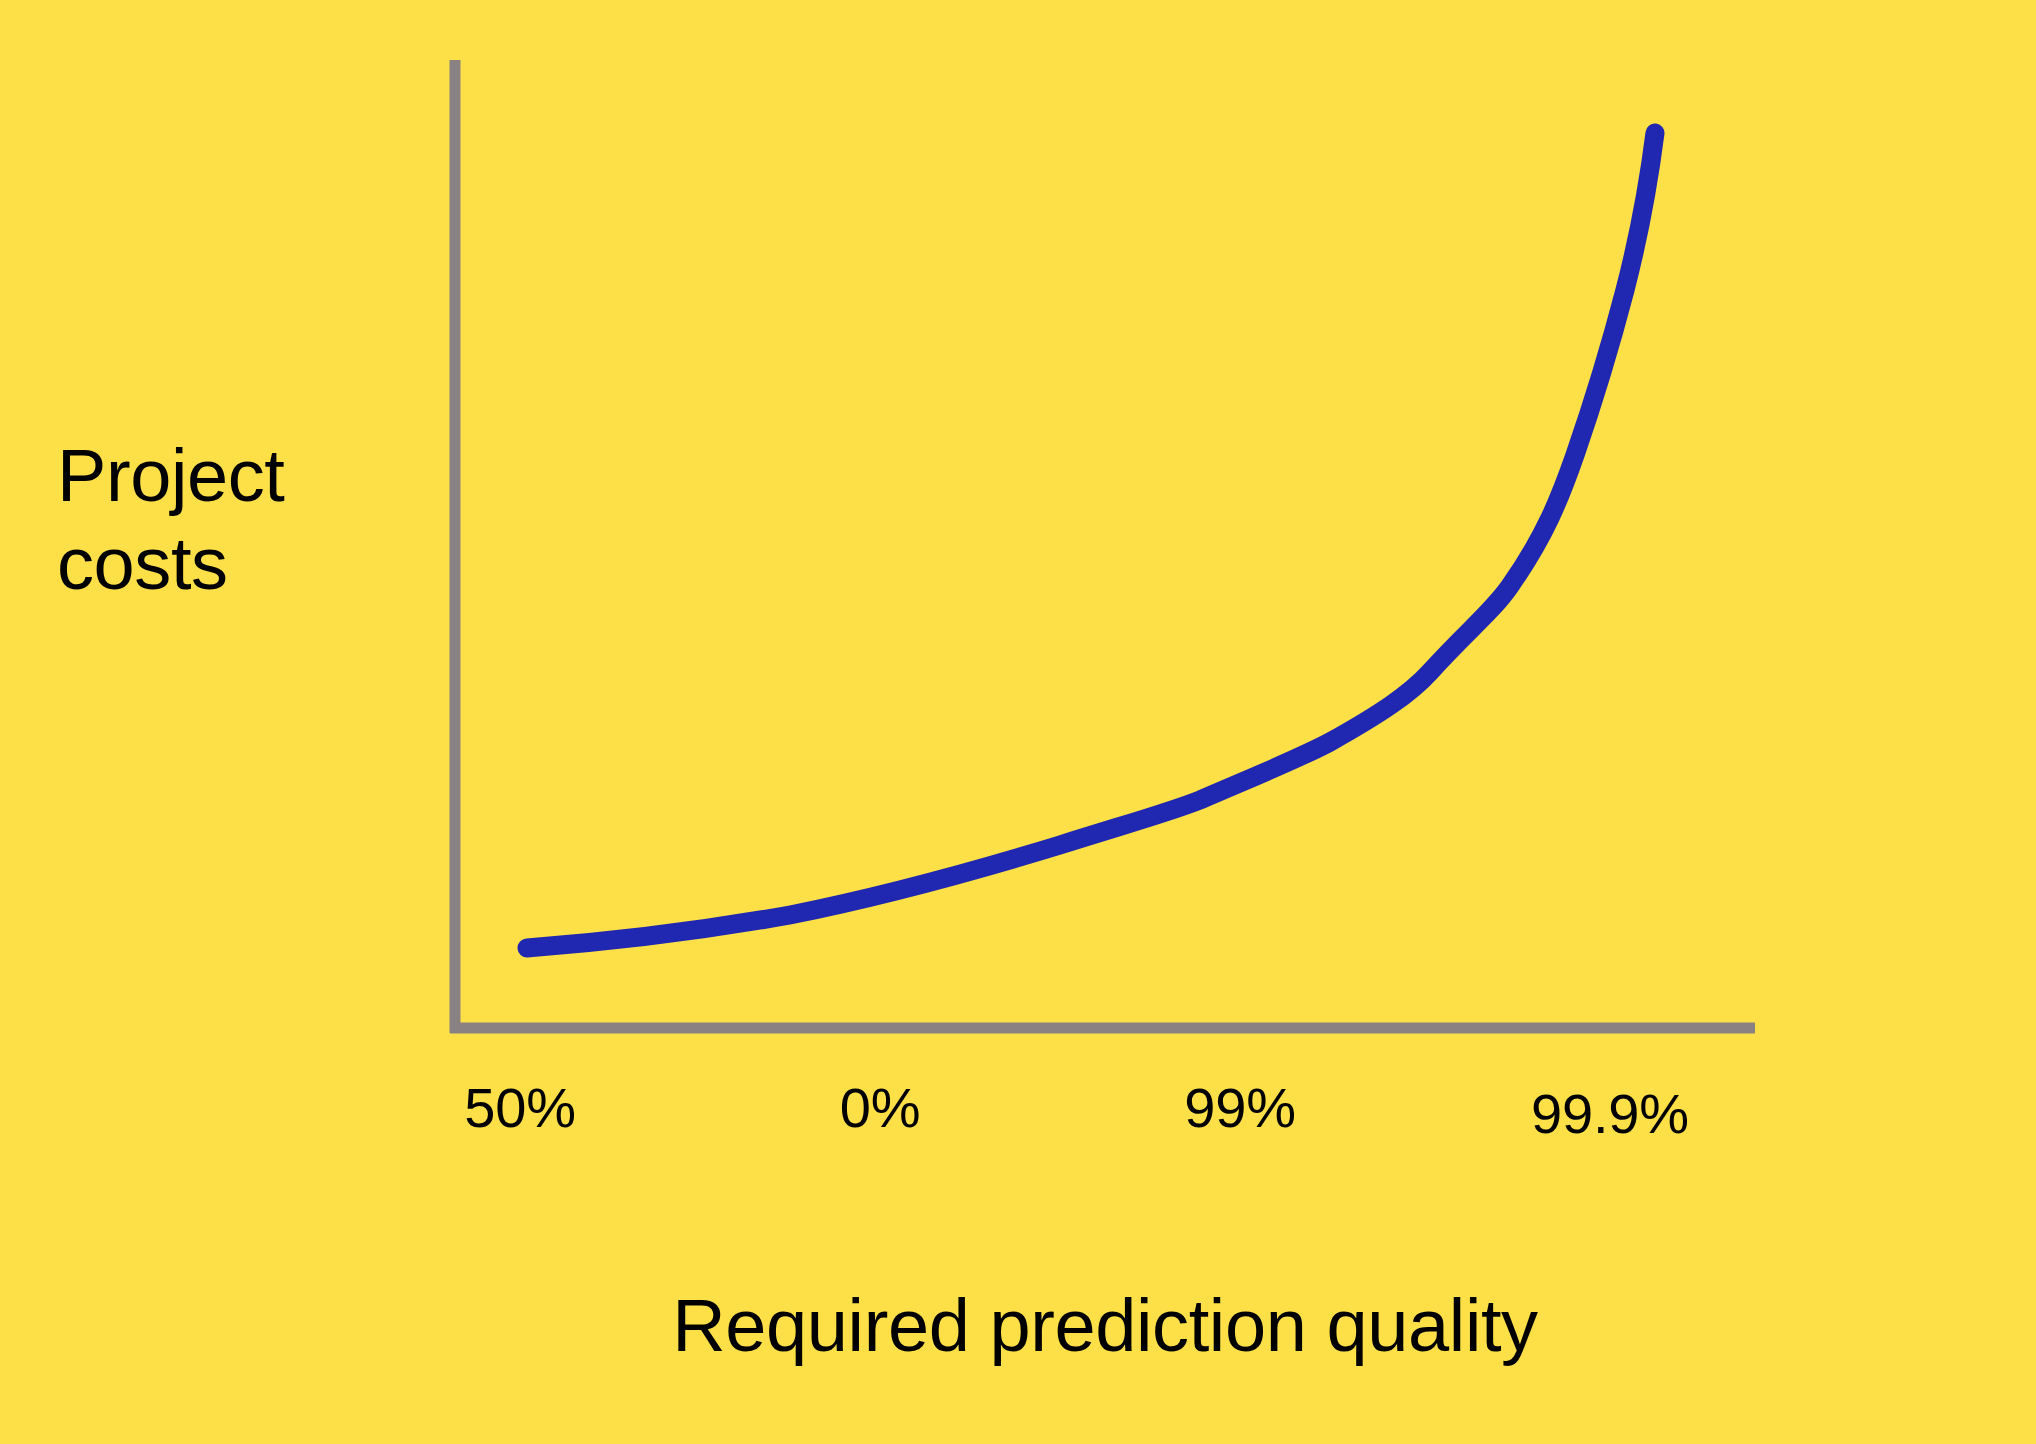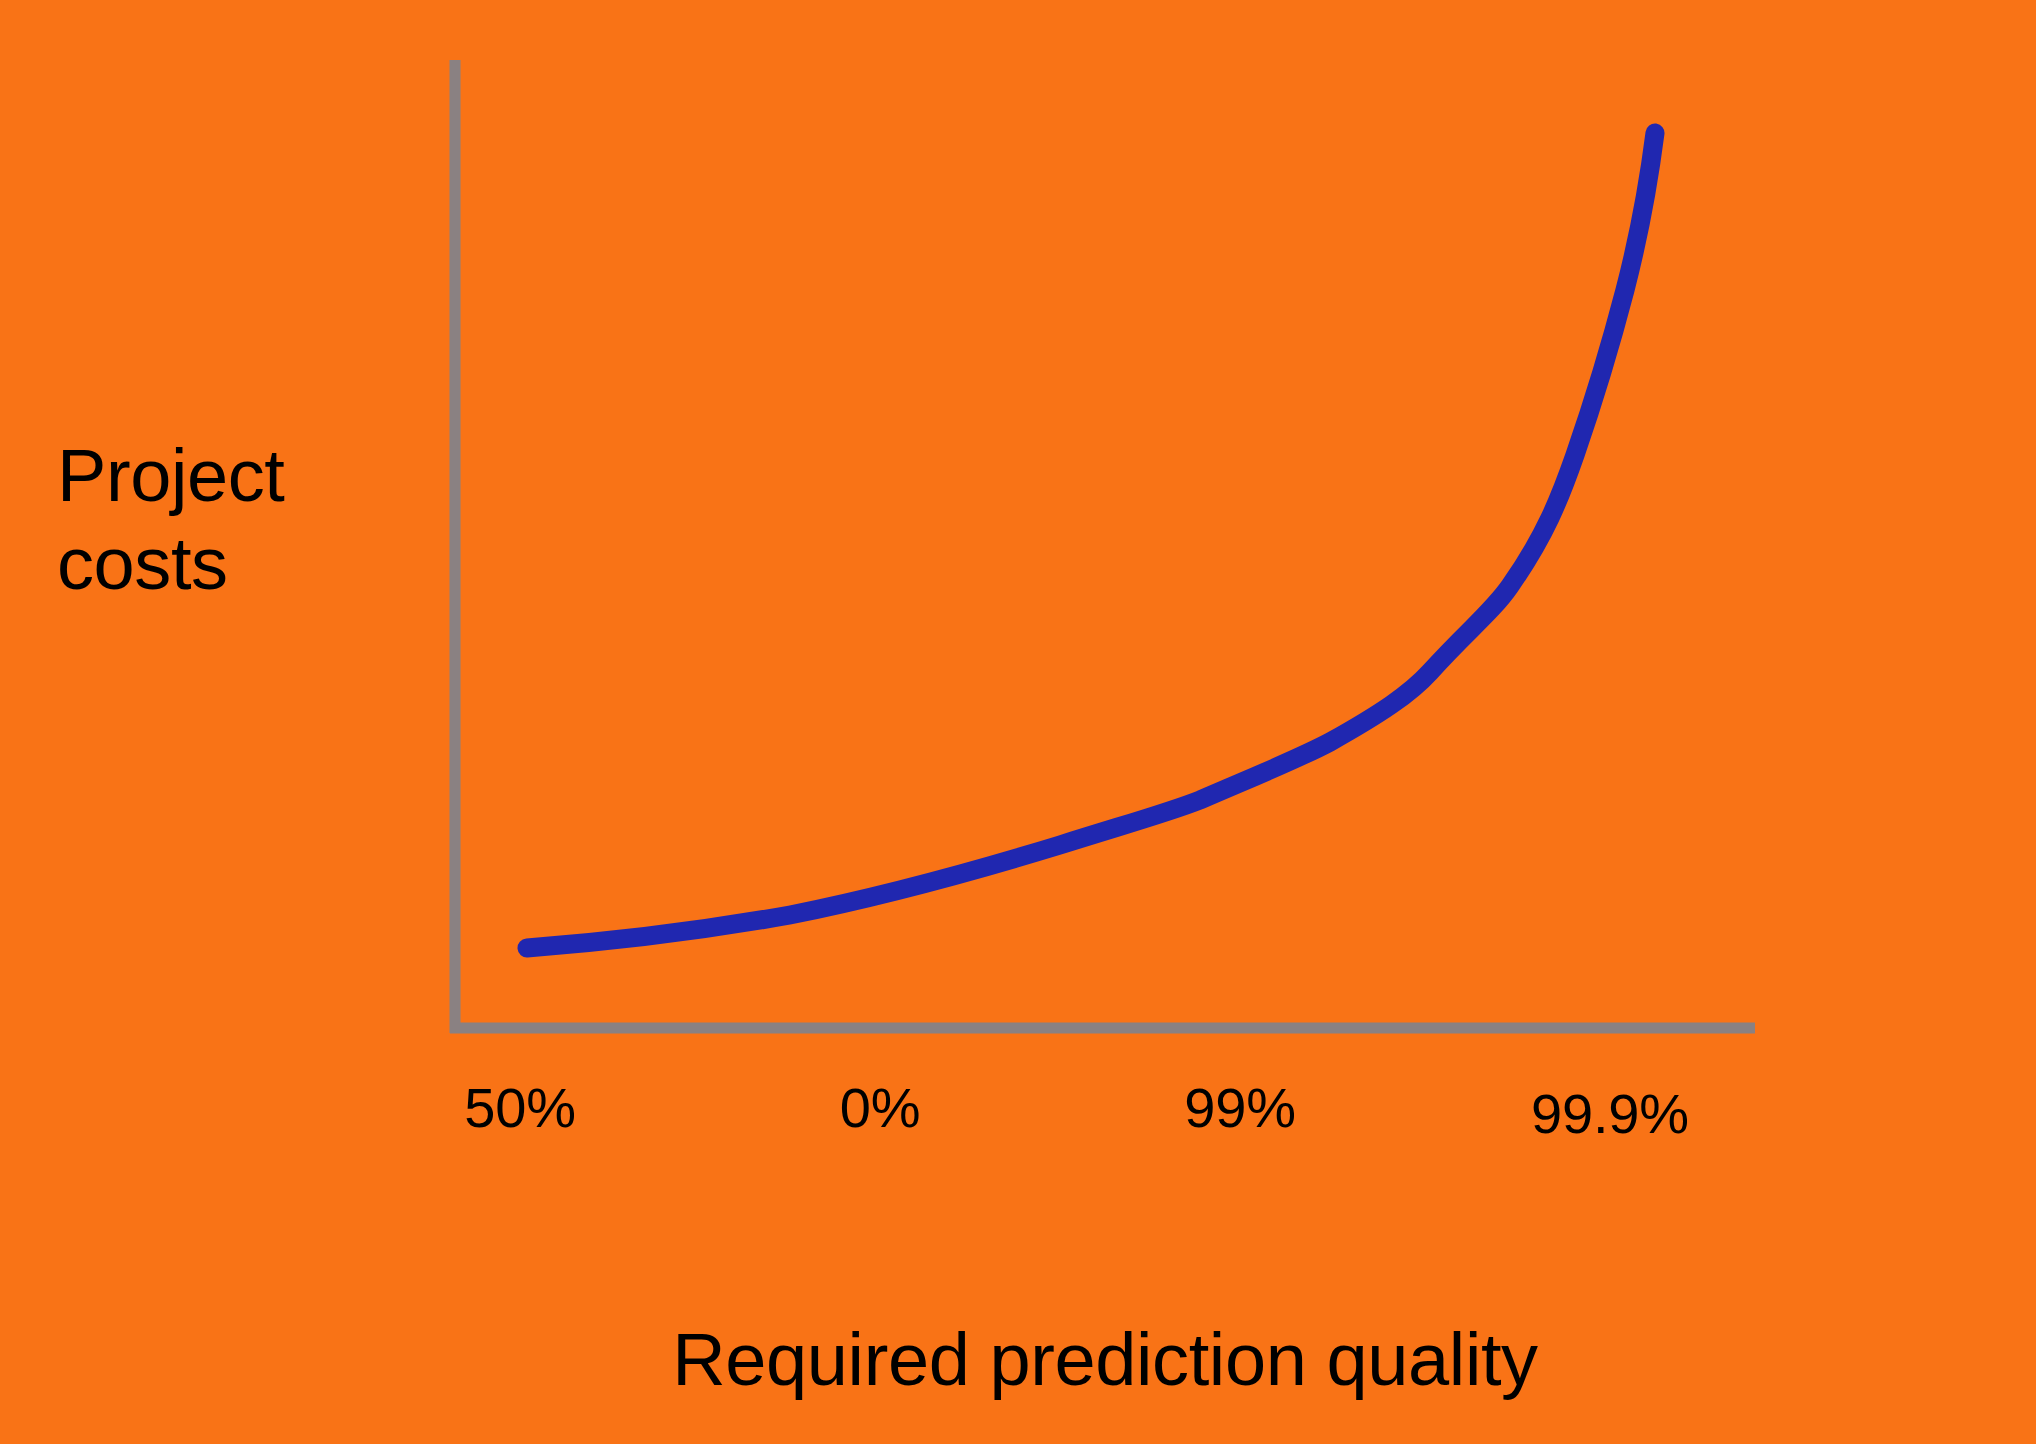--- a/index.html
+++ b/index.html
@@ -65,27 +65,26 @@
     position: absolute;
     left: 450px;
     top: 1282px;
     width: 1310px;
     text-align: center;
     font-size: 74px;
     line-height: 88px;
     color: #000000;
     letter-spacing: -0.4px;
     white-space: nowrap;
-    margin-top: 34px;
   }
 </style>
 </head>
 <body>
 
-<div id="figure" style="background: #f97316;">
+<div id="figure" style="background: #fde047;">
 
   <svg id="plot-svg" viewBox="0 0 2036 1444" preserveAspectRatio="none">
 
     <line id="y-axis-line" x1="455" y1="60" x2="455" y2="1033" stroke="#8A8182" stroke-width="11" stroke-linecap="butt"></line>
 
     <line id="x-axis-line" x1="450" y1="1028" x2="1755" y2="1028" stroke="#8A8182" stroke-width="11" stroke-linecap="butt"></line>
 
     <path id="cost-curve" d="M 527 948
              C 620 941, 700 931, 790 915
              C 880 897, 975 871, 1060 845

